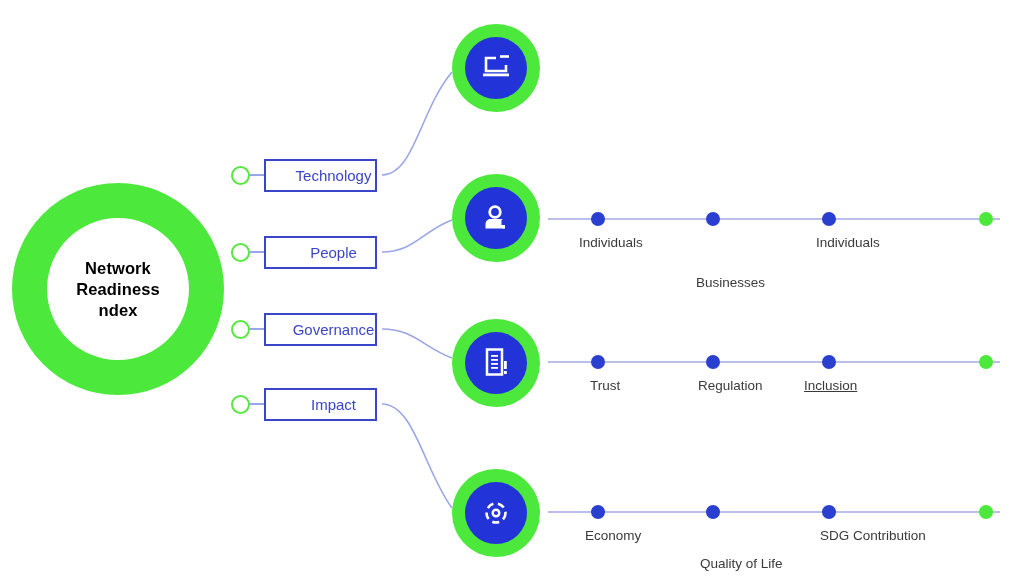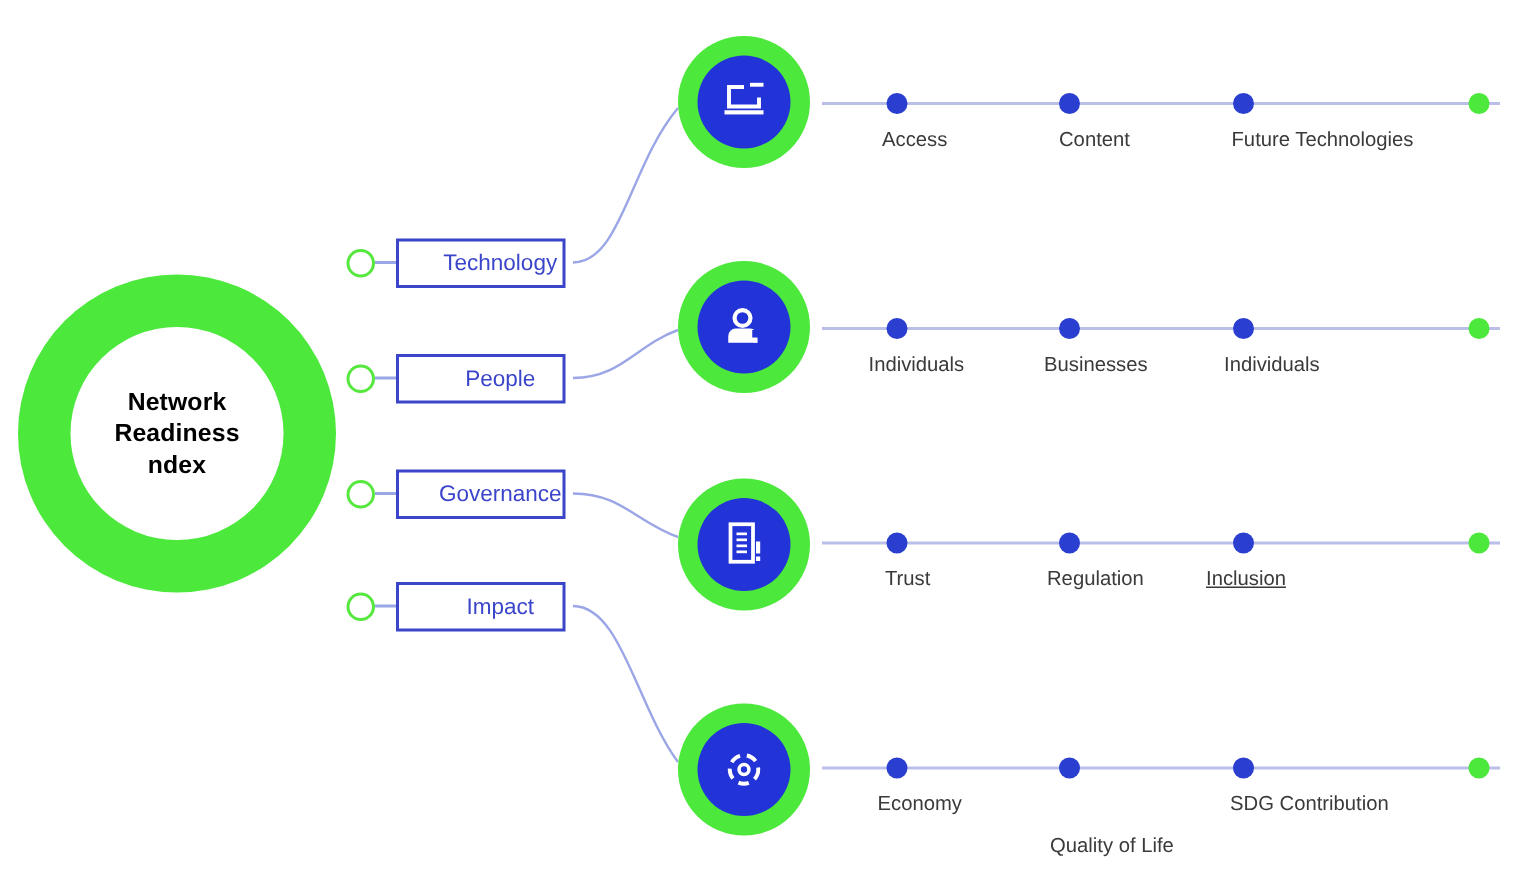--- a/index.html
+++ b/index.html
@@ -238,37 +238,27 @@
 
   <div class="branch-icon" style="top:469px;">
     <div class="branch-icon-core">
       <svg width="32" height="32" viewBox="0 0 32 32" xmlns="http://www.w3.org/2000/svg">
         <circle cx="16" cy="16" r="9.5" fill="none" stroke="#ffffff" stroke-width="2.6" stroke-dasharray="7 4.6" stroke-linecap="butt"></circle>
         <circle cx="16" cy="16" r="3.3" fill="none" stroke="#ffffff" stroke-width="2.4"></circle>
       </svg>
     </div>
   </div>
 
-  <div class="rail" style="top:53px;">
-    <span class="rail-line"></span>
-    <span class="rail-node" style="left:50px;"></span>
-    <span class="rail-label" style="left:40px;">Access</span>
-    <span class="rail-node" style="left:165px;"></span>
-    <span class="rail-label" style="left:158px;">Content</span>
-    <span class="rail-node" style="left:281px;"></span>
-    <span class="rail-label" style="left:273px;">Future Technologies</span>
-    <span class="rail-node end" style="left:438px;"></span>
-  </div>
 
   <div class="rail" style="top:203px;">
     <span class="rail-line"></span>
     <span class="rail-node" style="left:50px;"></span>
     <span class="rail-label" style="left:31px;">Individuals</span>
     <span class="rail-node" style="left:165px;"></span>
-    <span class="rail-label" style="left:148px;">Businesses</span>
+    <span class="rail-label" style="left:148px;margin-top:40px;">Businesses</span>
     <span class="rail-node" style="left:281px;"></span>
     <span class="rail-label" style="left:268px;">Individuals</span>
     <span class="rail-node end" style="left:438px;"></span>
   </div>
 
   <div class="rail" style="top:346px;">
     <span class="rail-line"></span>
     <span class="rail-node" style="left:50px;"></span>
     <span class="rail-label" style="left:42px;">Trust</span>
     <span class="rail-node" style="left:165px;"></span>

